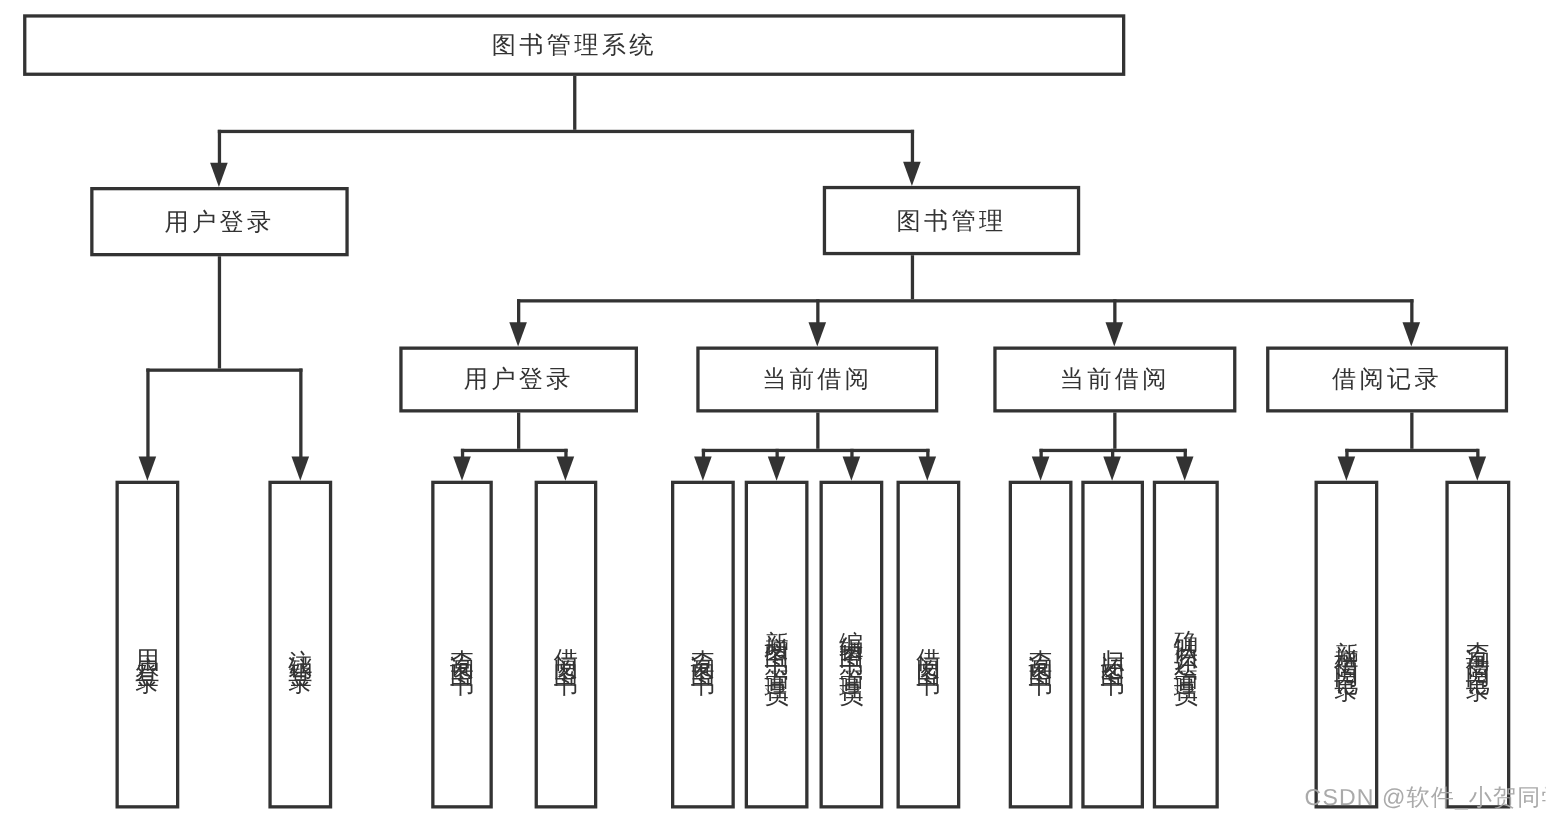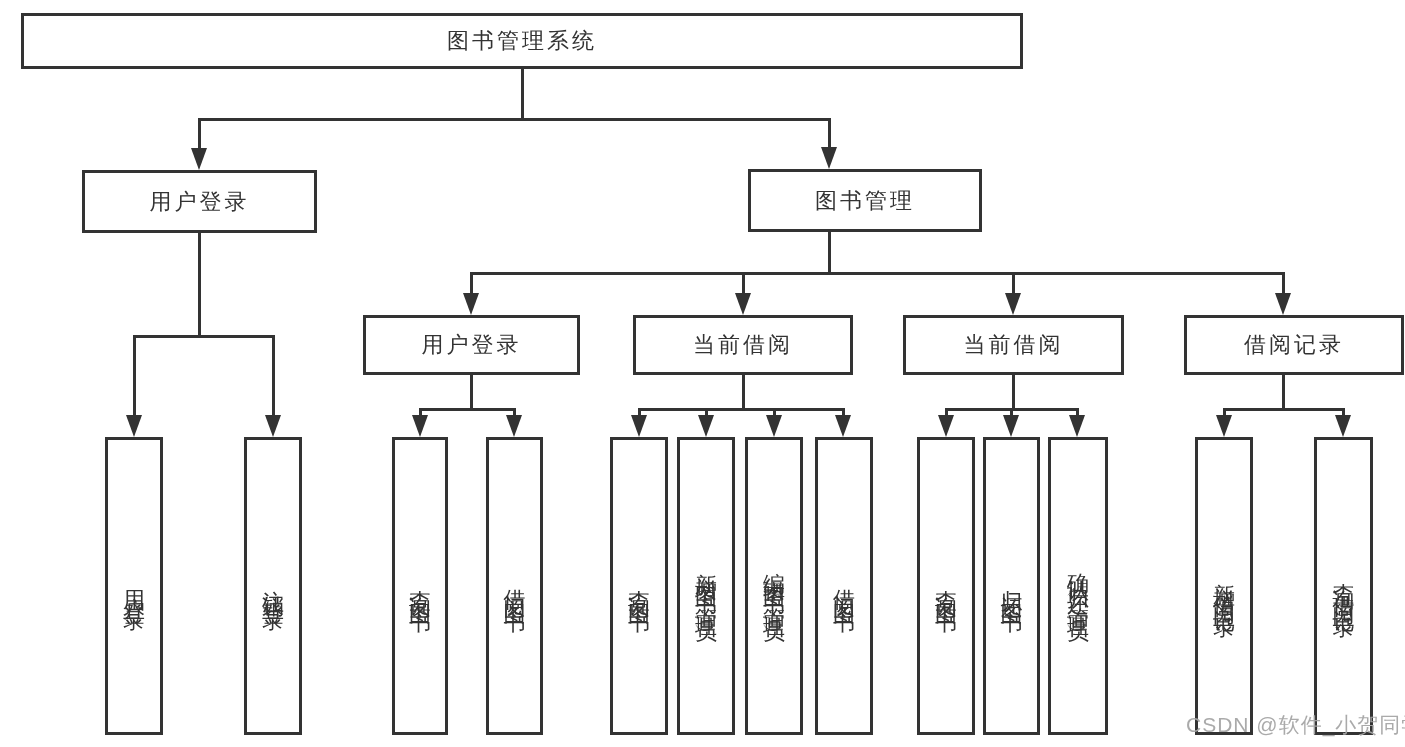--- a/index.html
+++ b/index.html
@@ -68,21 +68,21 @@
 </div>
 
 <div class="box hbox" style="left:633px;top:315px;width:220px;height:60px;">
   <span>当前借阅</span>
 </div>
 
 <div class="box hbox" style="left:903px;top:315px;width:221px;height:60px;">
   <span>当前借阅</span>
 </div>
 
-<div class="box hbox" style="left:1184px;top:315px;width:220px;height:60px;text-align:right;">
+<div class="box hbox" style="left:1151px;top:315px;width:220px;height:60px;text-align:right;">
   <span>借阅记录</span>
 </div>
 
 <div class="box vbox" style="left:105px;top:437px;width:58px;height:298px;">
   <span>用户登录</span>
 </div>
 
 <div class="box vbox" style="left:244px;top:437px;width:58px;height:298px;">
   <span>注销登录</span>
 </div>

